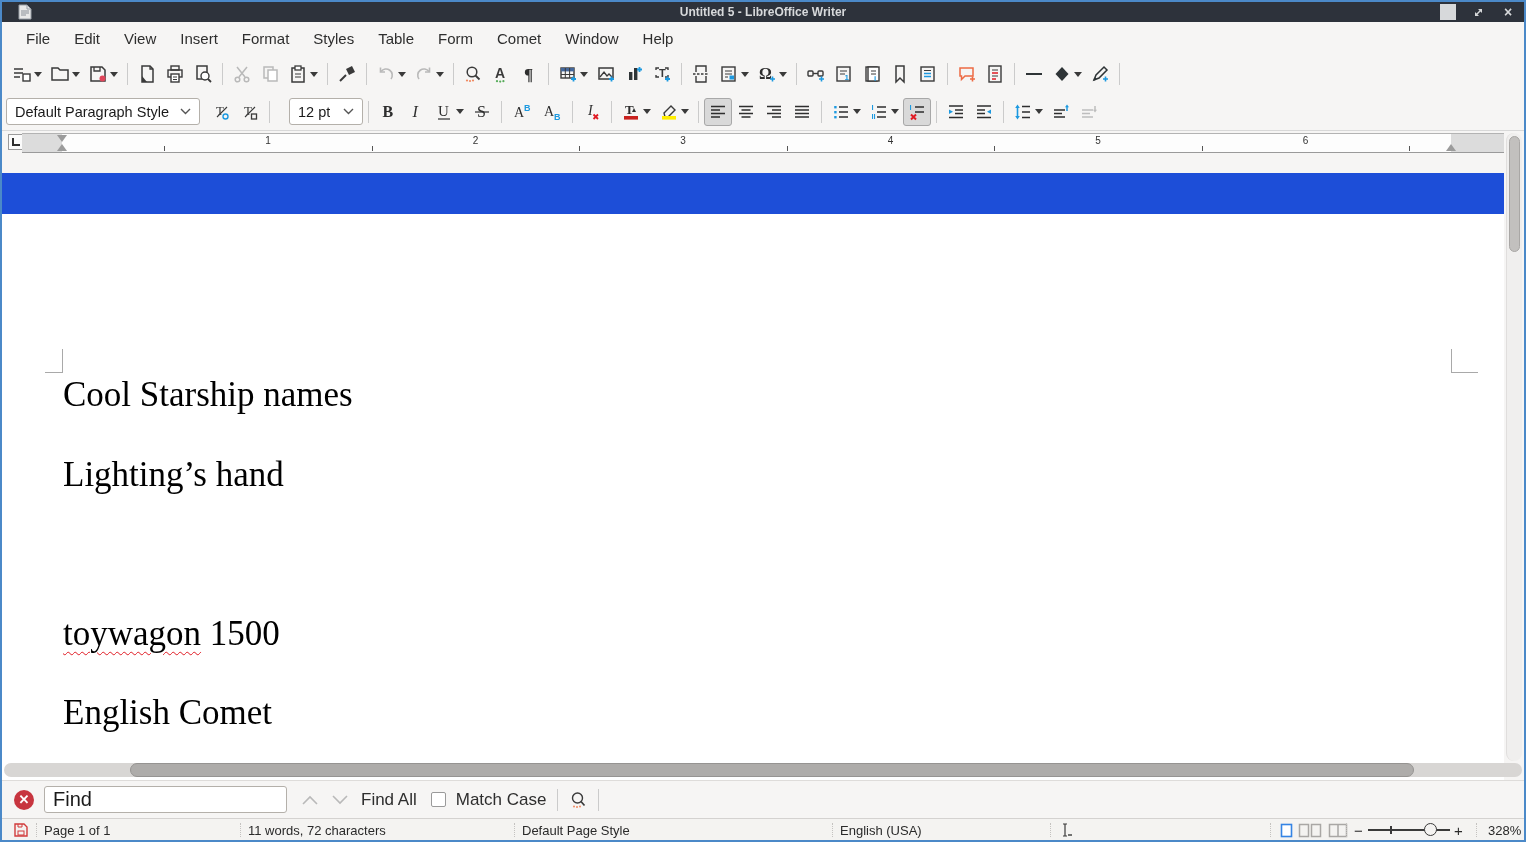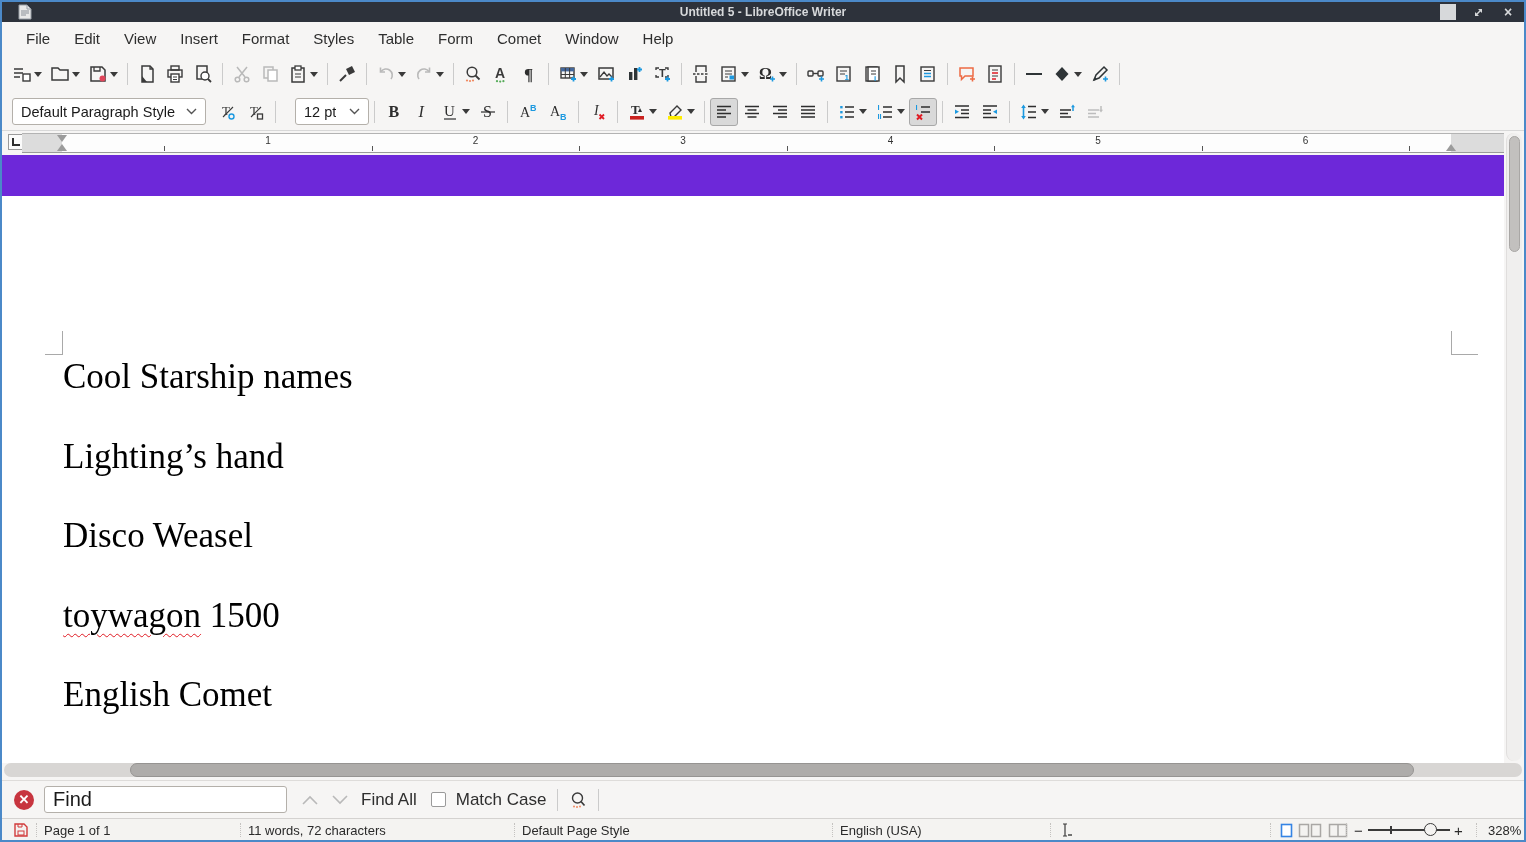--- a/index.html
+++ b/index.html
@@ -22,21 +22,21 @@
   .close-x { font-size:14px; font-weight:bold; color:#d7d9db; line-height:1; }
 
   
   .menubar { position:absolute; left:2px; top:22px; width:1522px; height:33px; display:flex; align-items:center;
     padding-left:12px; font-size:15px; color:#2e2e2e; }
   .menubar span { padding:5px 12px; border-radius:3px; }
 
   
   .toolbar { position:absolute; left:2px; width:1522px; display:flex; align-items:center; }
   .tb1 { top:55px; height:38px; padding-left:6px; }
-  .tb2 { top:93px; height:38px; padding-left:10px; border-bottom:1px solid #d8d8d8; }
+  .tb2 { top:93px; height:38px; padding-left:4px; border-bottom:1px solid #d8d8d8; }
   .tbtn { height:28px; min-width:28px; padding:0 3px; display:flex; align-items:center; justify-content:center;
     gap:2px; border-radius:3px; border:1px solid transparent; }
   .tbtn.active { background:#d9d9d9; border-color:#a8a8a8; }
   .vsep { width:1px; height:22px; background:#cbcbcb; margin:0 5px; flex:0 0 1px; }
   .caret { width:8px; height:5px; }
 
   
   .combo { height:27px; background:#fff; border:1px solid #b4b0aa; border-radius:3px; display:flex;
     align-items:center; justify-content:space-between; padding:0 8px; font-size:14.5px; color:#1a1a1a; }
   .combo .cv { white-space:nowrap; overflow:hidden; }
@@ -49,21 +49,21 @@
     border-top:1px solid #b3b3b3; border-bottom:1px solid #9a9a9a; }
   .rmargin { position:absolute; top:0; height:100%; background:#dcdcdc; }
   .rnum { position:absolute; top:1px; transform:translateX(-50%); font-size:10px; color:#333; }
   .rtick { position:absolute; bottom:1px; width:1px; height:5px; background:#555; }
   .tri { position:absolute; width:0; height:0; }
   .ind-top { left:55px; top:1px; border-left:5px solid transparent; border-right:5px solid transparent; border-top:7px solid #9b9b9b; }
   .ind-bot { left:55px; top:10px; border-left:5px solid transparent; border-right:5px solid transparent; border-bottom:7px solid #9b9b9b; }
   .ind-right { left:1424px; top:10px; border-left:5px solid transparent; border-right:5px solid transparent; border-bottom:7px solid #9b9b9b; }
 
   
-  .docarea { position:absolute; left:2px; top:155px; width:1502px; height:608px; background:#6d28d9; overflow:hidden; }
+  .docarea { position:absolute; left:2px; top:173px; width:1502px; height:608px; background:#1d4ed8; overflow:hidden; }
   .page { position:absolute; left:0; top:41px; width:1502px; height:567px; background:#ffffff; }
   .mmark { position:absolute; width:18px; height:24px; top:135px; }
   .mmark.l { left:43px; border-right:1px solid #a9a9a9; border-bottom:1px solid #a9a9a9; }
   .mmark.r { left:1449px; width:27px; border-left:1px solid #a9a9a9; border-bottom:1px solid #a9a9a9; }
   .para { position:absolute; left:61px; font-family:"Liberation Serif", serif; font-size:35px; color:#000;
     line-height:42px; white-space:pre; }
   .squiggle { text-decoration:underline; text-decoration-style:wavy; text-decoration-color:#e01b24;
     text-decoration-thickness:1px; text-underline-offset:6px; }
 
   
@@ -610,21 +610,20 @@
         <i class="rtick" style="left: 1387.25px;"></i>
       </div>
   </div>
 
   <div class="docarea">
     <div class="page">
       <div class="mmark l"></div>
       <div class="mmark r"></div>
       <div class="para" style="top:160px"><span>Cool Starship names</span></div>
       <div class="para" style="top:240px"><span>Lighting’s hand</span></div>
-      <div class="para" style="top:319px"><span>Disco Weasel</span></div>
       <div class="para" style="top:399px"><span class="squiggle">toywagon</span><span> 1500</span></div>
       <div class="para" style="top:478px"><span>English Comet</span></div>
     </div>
   </div>
 
   <div class="vscroll">
       <div class="thumb"></div>
     </div>
   <div class="hscroll">
       <div class="thumb"></div>

